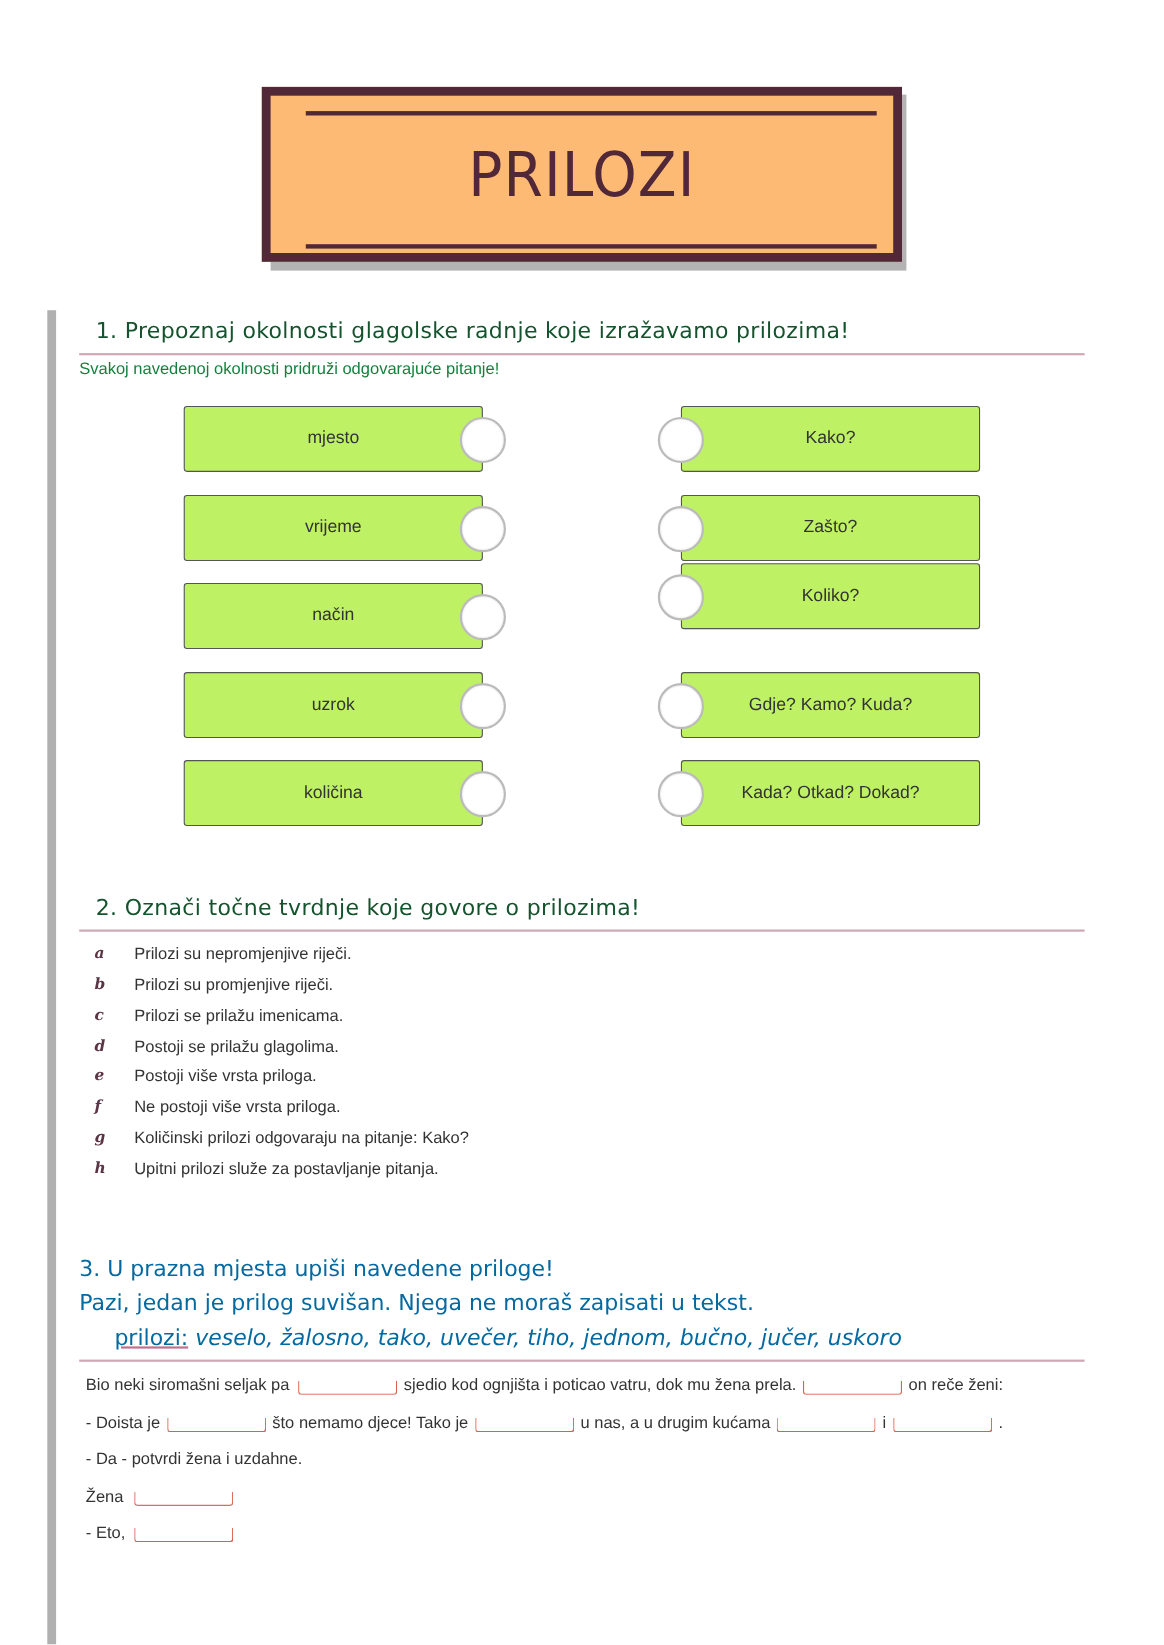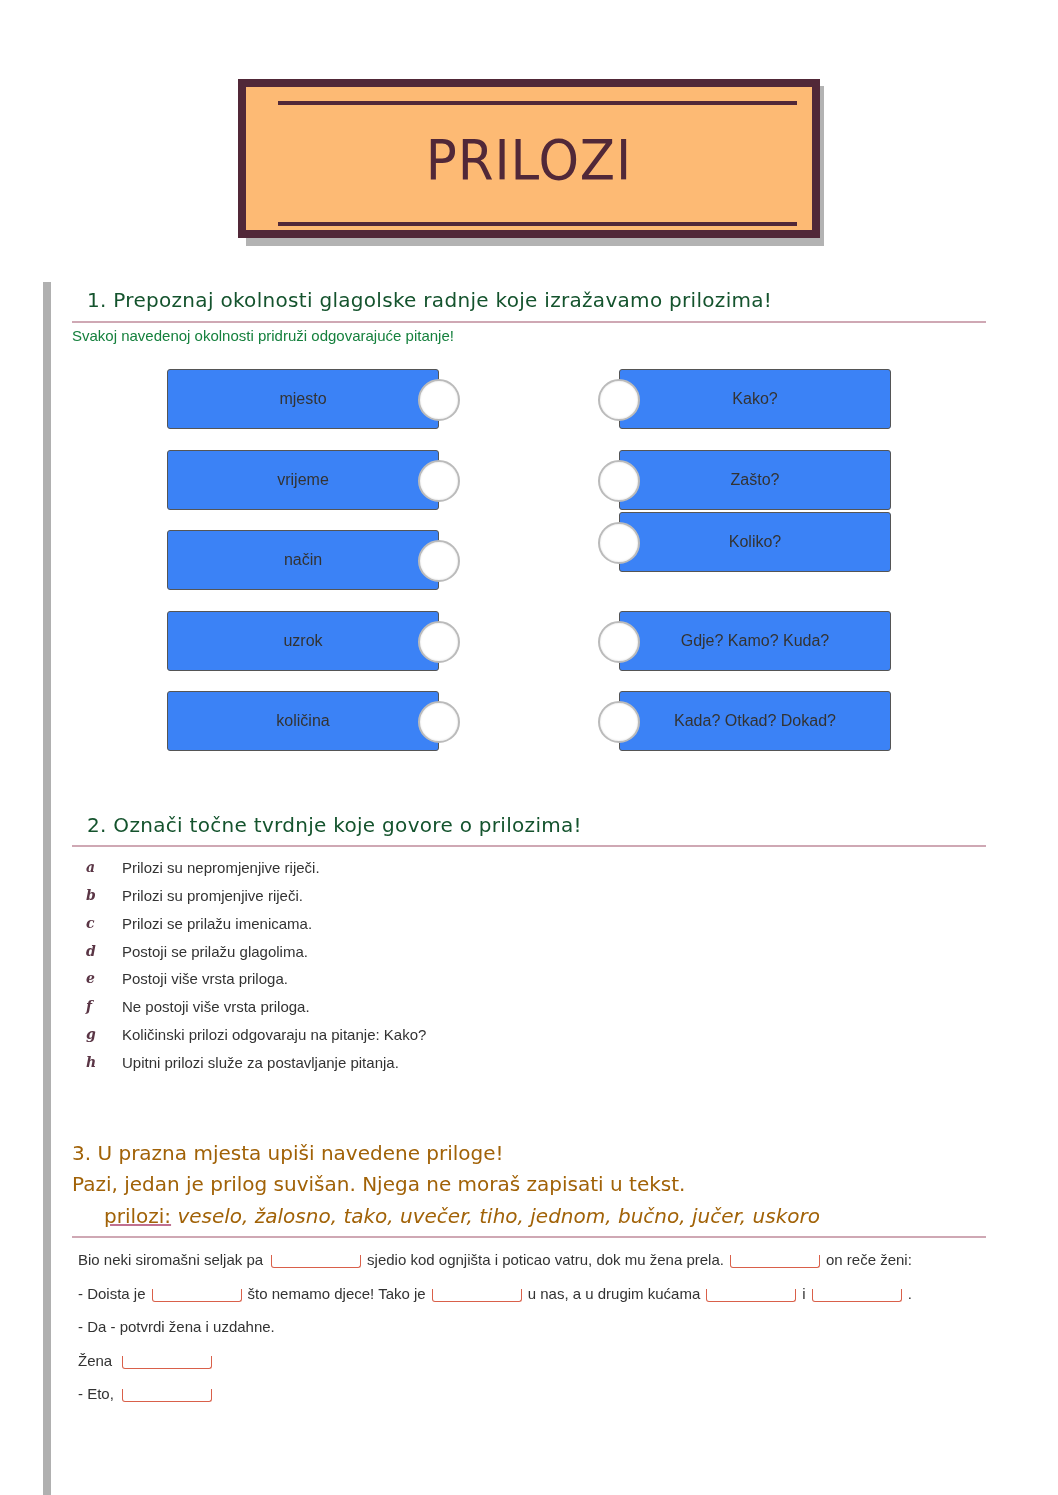--- a/index.html
+++ b/index.html
@@ -14,33 +14,33 @@
   .title-text { position: absolute; left: 0; right: 0; top: 40px; text-align: center;
                 font-size: 56px; font-weight: 300; color: #512838; letter-spacing: 1px;
                 font-family: "DejaVu Sans", sans-serif; font-weight: normal; transform: scaleX(0.92); }
   .side-bar { position: absolute; left: 43px; top: 282px; width: 8px; height: 1213px; background: #b0b0b0; }
 
   .sec-head { position: absolute; left: 87px; font-size: 20px; color: #14532d;
               font-family: "DejaVu Sans", sans-serif; font-weight: normal; letter-spacing: 0.3px; }
   .sec-rule { position: absolute; left: 72px; width: 914px; height: 2px; background: #cfa8b4; }
   .sub { position: absolute; left: 72px; font-size: 15px; color: #15803d; }
 
-  .card { position: absolute; height: 58px; border: 1.5px solid #555; border-radius: 3px; background: #3b82f6;
+  .card { position: absolute; height: 58px; border: 1.5px solid #555; border-radius: 3px; background: #bef264;
           display: flex; align-items: center; justify-content: center; font-size: 16px; color: #333; }
   .card.left { left: 167px; width: 270px; }
   .card.right { left: 619px; width: 270px; }
   .dot { position: absolute; width: 38px; height: 38px; border-radius: 50%; border: 2px solid #bbb;
          background: #fff; box-shadow: inset 0 0 2px #ddd; }
   .card.left .dot { right: -22px; top: 9px; }
   .card.right .dot { left: -22px; top: 9px; }
 
   .stmt { position: absolute; left: 86px; height: 24px; font-size: 15px; color: #333; display: flex; align-items: center; }
   .stmt .letter { width: 36px; font-family: "DejaVu Serif", serif; font-style: italic; font-weight: bold; color: #5a3545; font-size: 14px; }
 
-  .s3 { position: absolute; left: 72px; font-size: 20px; color: #a16207; font-family: "DejaVu Sans", sans-serif; }
+  .s3 { position: absolute; left: 72px; font-size: 20px; color: #0369a1; font-family: "DejaVu Sans", sans-serif; }
   .s3 .und { text-decoration: underline; text-decoration-color: #c07090; margin-left: 32px; }
   .s3 .ital { font-style: italic; }
 
   .line { position: absolute; left: 78px; font-size: 15px; color: #333; white-space: nowrap; display: flex; align-items: flex-end; height: 26px; }
   .blank { display: inline-block; width: 88px; height: 12px; border: 1.5px solid #d9604a; border-top: none;
            border-radius: 0 0 3px 3px; margin: 0 6px; background: transparent; vertical-align: bottom; }
   .blank input { border: none; outline: none; width: 100%; background: transparent; font-size: 14px; }
 </style>
 </head>
 <body>

